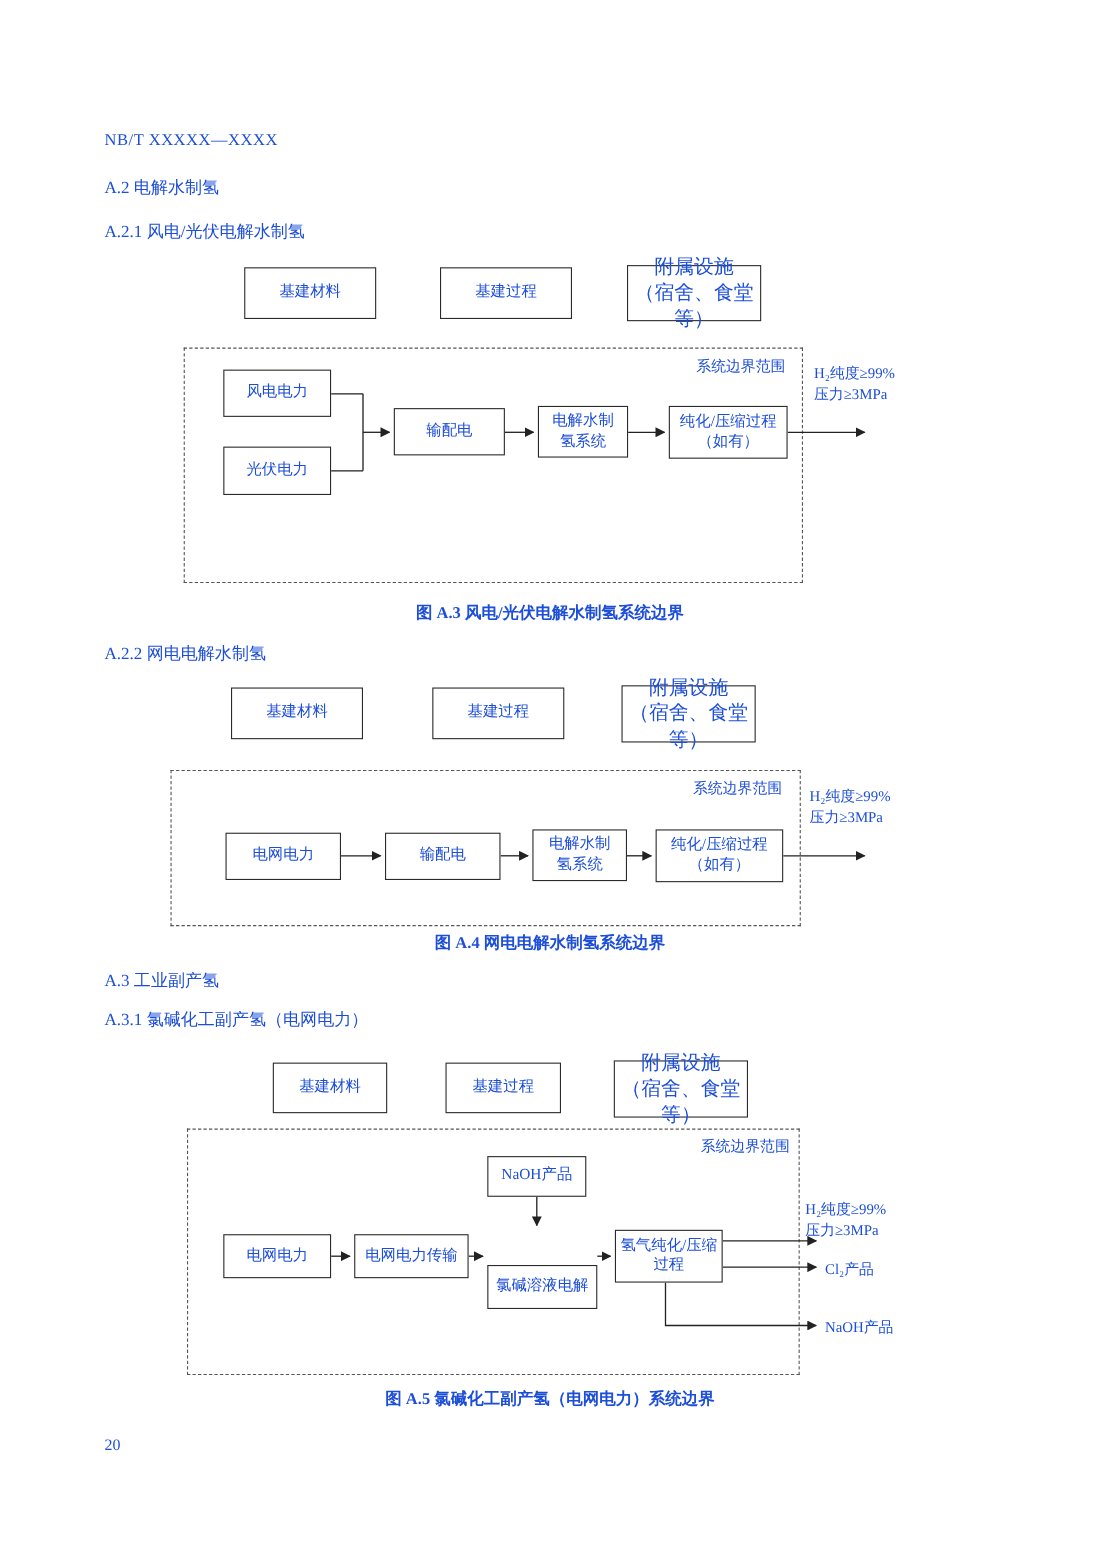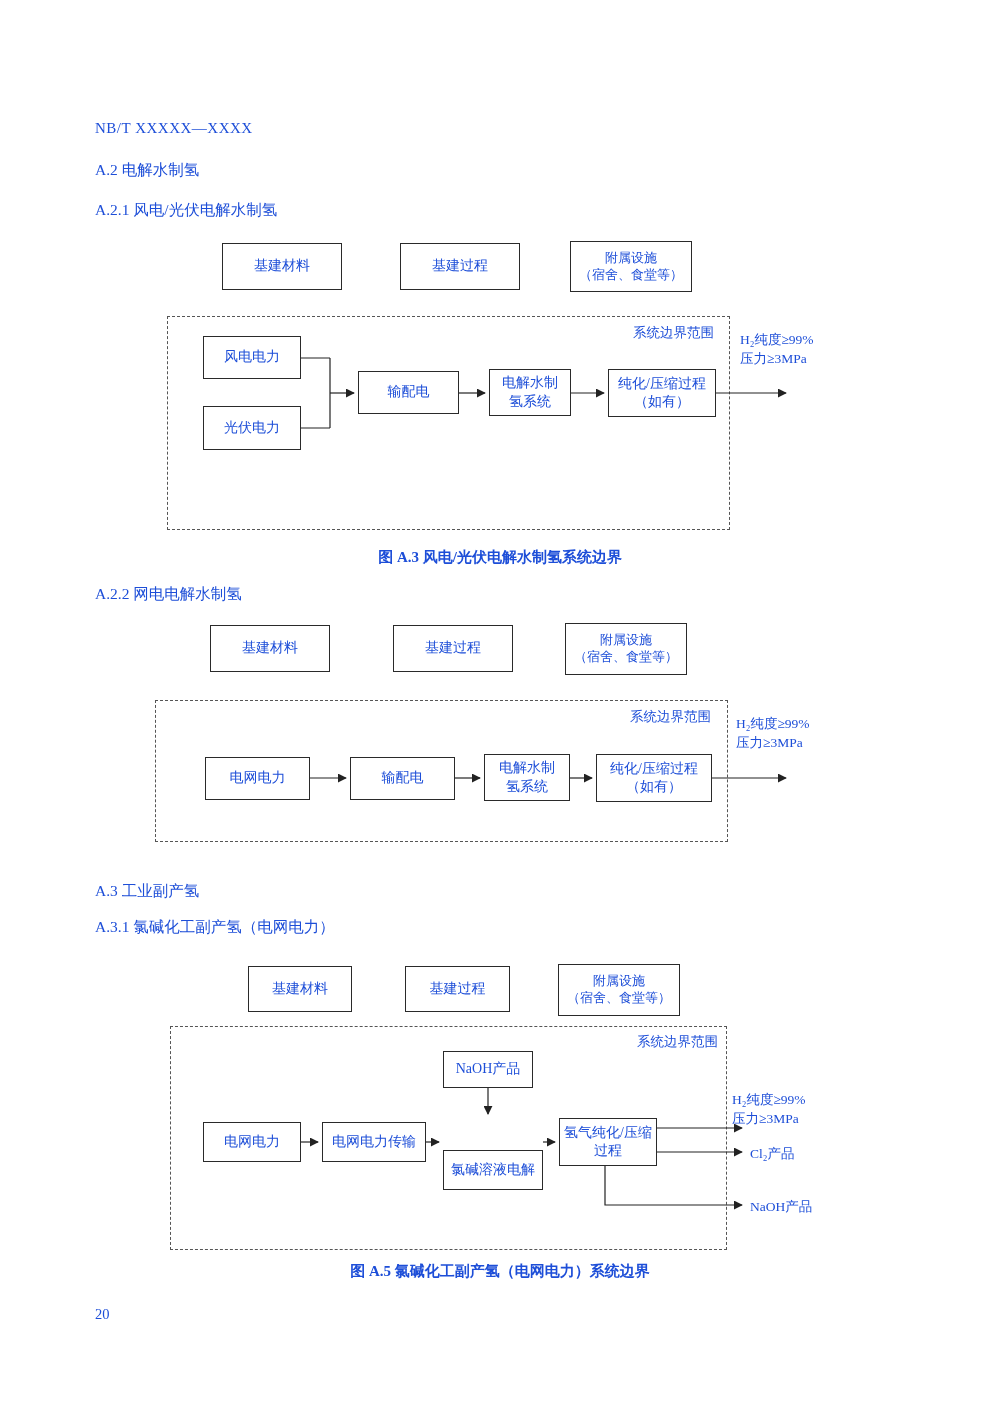--- a/index.html
+++ b/index.html
@@ -9,21 +9,21 @@
     overflow:hidden;
   }
   .overlay{position:absolute;left:0;top:0;z-index:1;pointer-events:none;}
   .doc-code{position:absolute;left:95px;top:120px;font-size:15px;letter-spacing:.5px;z-index:2;}
   .heading{position:absolute;left:95px;font-size:15.5px;font-weight:normal;z-index:2;white-space:nowrap;}
   .box{
     position:absolute;border:1px solid #2a2a2a;background:#ffffff;z-index:2;
     display:flex;align-items:center;justify-content:center;text-align:center;
     font-size:14px;line-height:1.3;white-space:pre-line;box-sizing:border-box;
   }
-  .box.small{font-size:13px;}
+  .box.small{font-size:18px;}
   .dashed{position:absolute;border:1px dashed #555;z-index:0;box-sizing:border-box;background:#fff;}
   .blabel{position:absolute;font-size:13.5px;z-index:2;white-space:nowrap;}
   .outlabel{position:absolute;font-size:13.5px;line-height:19px;z-index:2;white-space:pre-line;}
   .caption{position:absolute;left:0;width:1000px;text-align:center;font-size:15px;font-weight:bold;z-index:2;}
   .pagenum{position:absolute;left:95px;top:1306px;font-size:14.5px;z-index:2;}
 </style>
 </head>
 <body>
 
 <div class="page">
@@ -94,20 +94,21 @@
 
   <div class="box" style="left:205px;top:757px;width:105px;height:43px">电网电力</div>
   <div class="box" style="left:350px;top:757px;width:105px;height:43px">输配电</div>
   <div class="box" style="left:484px;top:754px;width:86px;height:47px">电解水制
 氢系统</div>
   <div class="box" style="left:596px;top:754px;width:116px;height:48px">纯化/压缩过程
 （如有）</div>
 
   <div class="outlabel" style="left:736px;top:714px">H₂纯度≥99%
 压力≥3MPa</div>
+  <div class="caption" style="top:848px">图 A.4 网电电解水制氢系统边界</div>
 
   <div class="heading" style="top:881px">A.3 工业副产氢</div>
   <div class="heading" style="top:917px">A.3.1 氯碱化工副产氢（电网电力）</div>
 
   <div class="box" style="left:248px;top:966px;width:104px;height:46px">基建材料</div>
   <div class="box" style="left:405px;top:966px;width:105px;height:46px">基建过程</div>
   <div class="box small" style="left:558px;top:964px;width:122px;height:52px">附属设施
 （宿舍、食堂等）</div>
 
   <div class="dashed" style="left:170px;top:1026px;width:557px;height:224px"></div>

